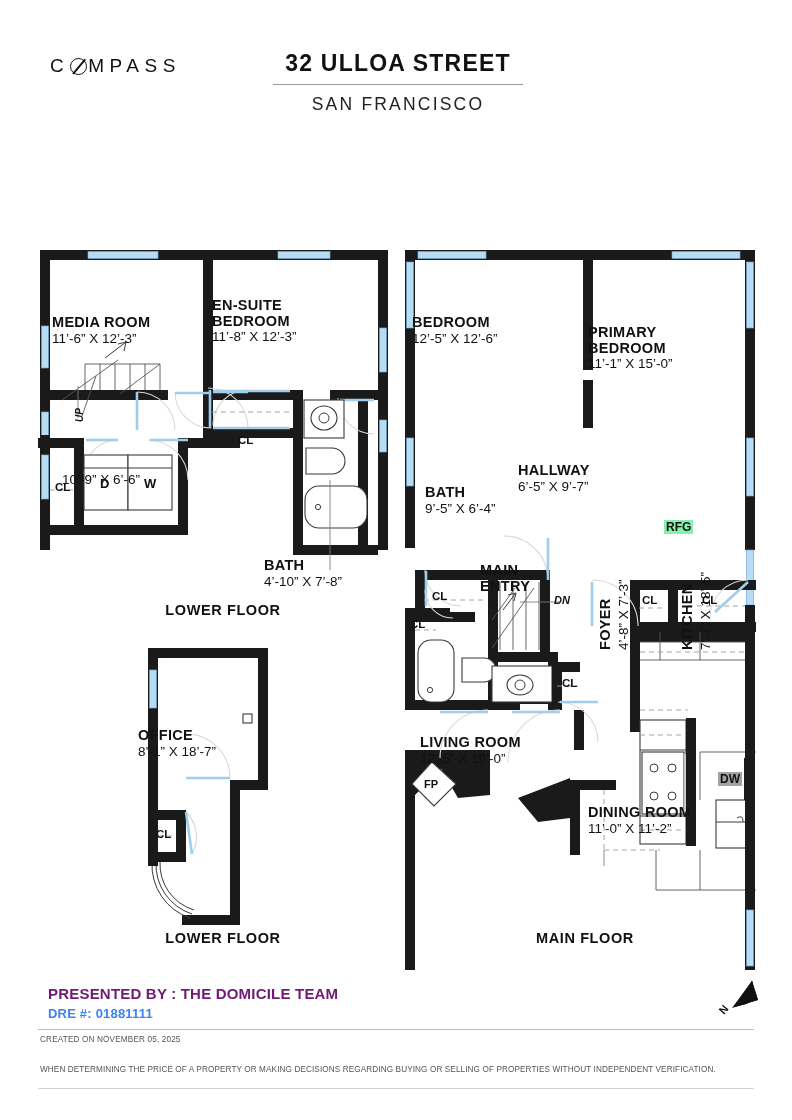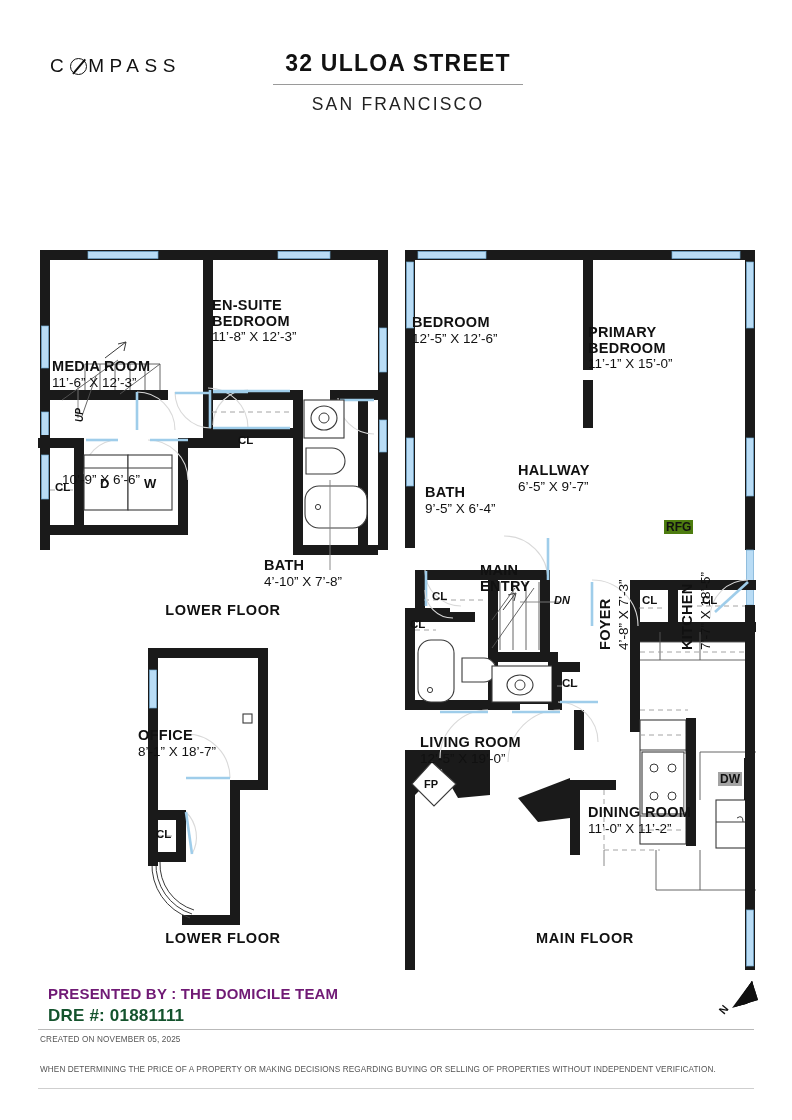--- a/index.html
+++ b/index.html
@@ -37,21 +37,21 @@
   .tagup{position:absolute;font-weight:bold;font-style:italic;font-size:10px;color:#111;
          transform:rotate(-90deg);transform-origin:left top;}
   .tagfp{position:absolute;font-weight:bold;font-size:11px;color:#111;}
   .vert{position:absolute;transform:rotate(-90deg);transform-origin:left top;white-space:nowrap;}
   .vert .rn{font-weight:bold;font-size:14.5px;letter-spacing:.3px;}
   .vert .dim{font-weight:400;font-size:13.5px;}
 
   
   .footer{position:absolute;left:0;top:975px;width:792px;height:145px;}
   .presented{position:absolute;left:48px;top:10px;font-size:15px;font-weight:bold;letter-spacing:.2px;color:#701a75;}
-  .dre{position:absolute;left:48px;top:31px;font-size:17px;font-weight:bold;letter-spacing:.2px;color:#14532d;}
+  .dre{position:absolute;left:48px;top:31px;font-size:13px;font-weight:bold;letter-spacing:.2px;color:#3b82f6;}
   .footrule{position:absolute;left:38px;top:54px;width:716px;height:1px;background:#b9b9b9;}
   .created{position:absolute;left:40px;top:60px;font-size:8.2px;letter-spacing:.15px;color:#555;}
   .disc1{position:absolute;left:40px;top:76px;font-size:8.2px;letter-spacing:.1px;color:#555;}
   .disc2{position:absolute;left:40px;top:90px;font-size:8.2px;letter-spacing:.1px;color:#555;}
   .northwrap{position:absolute;left:706px;top:-2px;width:60px;height:60px;}
   .bottomrule{position:absolute;left:38px;top:113px;width:716px;height:1px;background:#cfcfcf;}
 </style>
 </head>
 <body>
 
@@ -363,21 +363,21 @@
         <path class="dleaf" d="M512,562 L560,562"></path>
         <path class="arc" d="M488,560 A48,48 0 0 0 440,608"></path>
         <path class="dleaf" d="M440,562 L488,562"></path>
         <path class="arc" d="M425,440 A28,28 0 0 0 453,468"></path>
 
         <line class="dash" x1="640" y1="560" x2="688" y2="560"></line>
         <line class="ctr" x1="604" y1="700" x2="604" y2="716"></line>
       </g>
     </svg>
 
-    <div class="lbl" style="left:52px;top:165px;width:190px;margin-top:44px;">
+    <div class="lbl" style="left:52px;top:165px;width:190px;">
       <div class="rn">MEDIA ROOM</div>
       <div class="dim">11’-6” X 12’-3”</div>
     </div>
 
     <div class="lbl" style="left:212px;top:148px;width:185px;">
       <div class="rn">EN-SUITE</div>
       <div class="rn">BEDROOM</div>
       <div class="dim">11’-8” X 12’-3”</div>
     </div>
 
@@ -457,21 +457,21 @@
     <div class="tagcl" style="left:432px;top:440px;">CL</div>
     <div class="tagcl" style="left:410px;top:468px;">CL</div>
     <div class="tagcl" style="left:562px;top:527px;">CL</div>
     <div class="tagcl" style="left:642px;top:444px;">CL</div>
     <div class="tagcl" style="left:702px;top:444px;">CL</div>
     <div class="tagdn" style="left:554px;top:444px;">DN</div>
     <div class="tagup" style="left:74px;top:272px;">UP</div>
     <div class="tagfp" style="left:424px;top:628px;">FP</div>
     <div class="tagcl" style="left:100px;top:326px;font-size:13px;">D</div>
     <div class="tagcl" style="left:144px;top:326px;font-size:13px;">W</div>
-    <div class="tagcl" style="left:664px;top:370px;font-size:12px;background:#4d7c0f;padding:0 2px;">RFG</div>
+    <div class="tagcl" style="left:664px;top:370px;font-size:12px;background:#86efac;padding:0 2px;">RFG</div>
     <div class="tagcl" style="left:718px;top:622px;font-size:12px;background:#a3a3a3;padding:0 2px;">DW</div>
   </div>
 
   <div class="footer">
     <div class="presented">PRESENTED BY : THE DOMICILE TEAM</div>
     <div class="dre">DRE #: 01881111</div>
     <div class="footrule"></div>
     <div class="created">CREATED ON NOVEMBER 05, 2025</div>
     <div class="disc2">WHEN DETERMINING THE PRICE OF A PROPERTY OR MAKING DECISIONS REGARDING BUYING OR SELLING OF PROPERTIES WITHOUT INDEPENDENT VERIFICATION.</div>
     <div class="bottomrule"></div>

